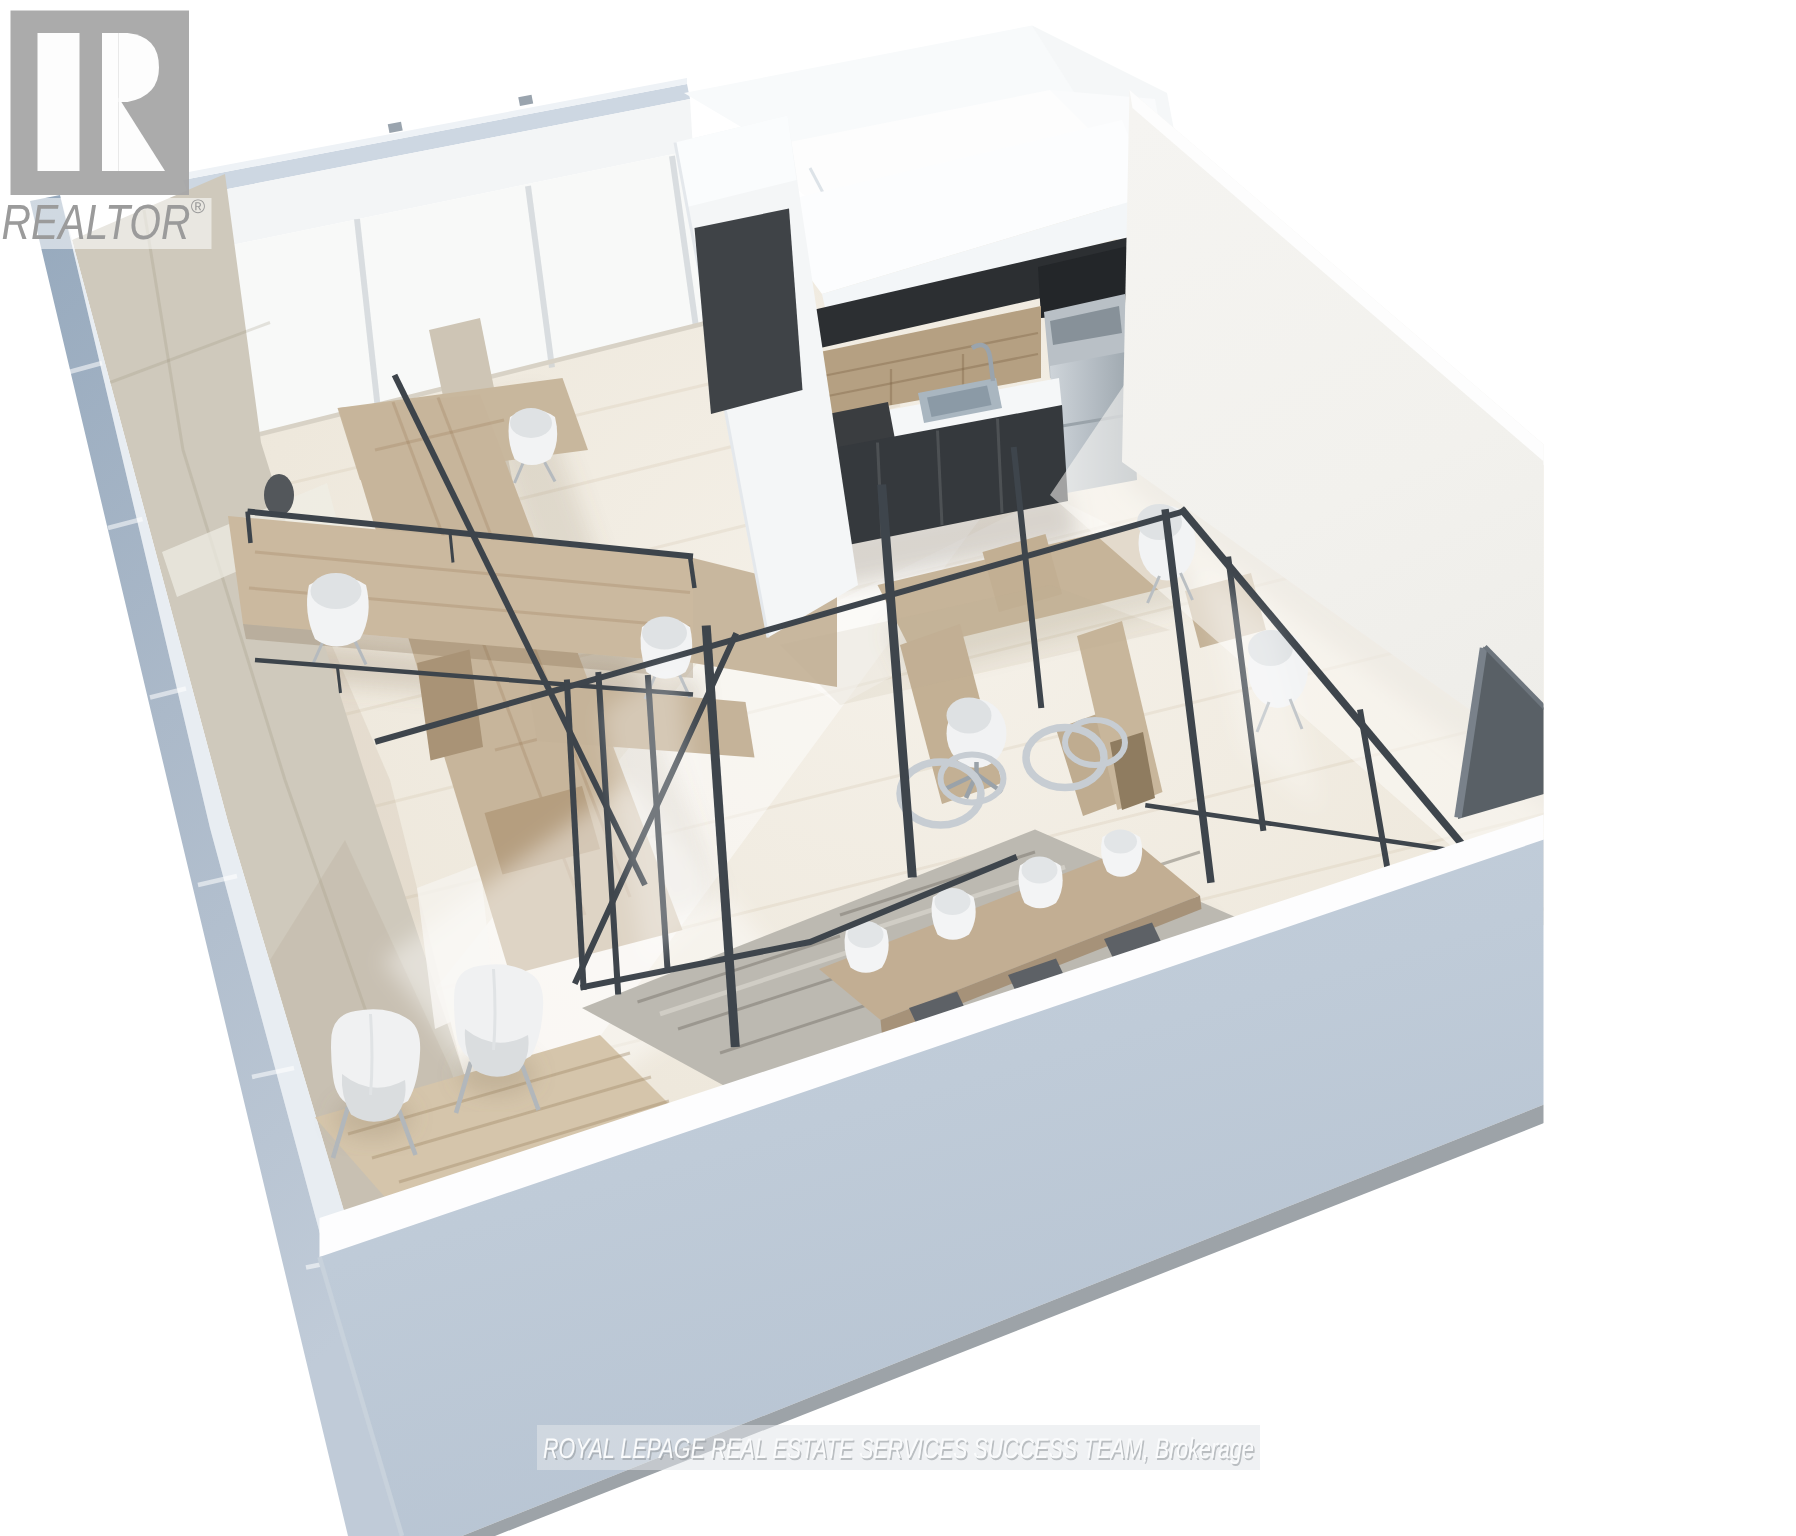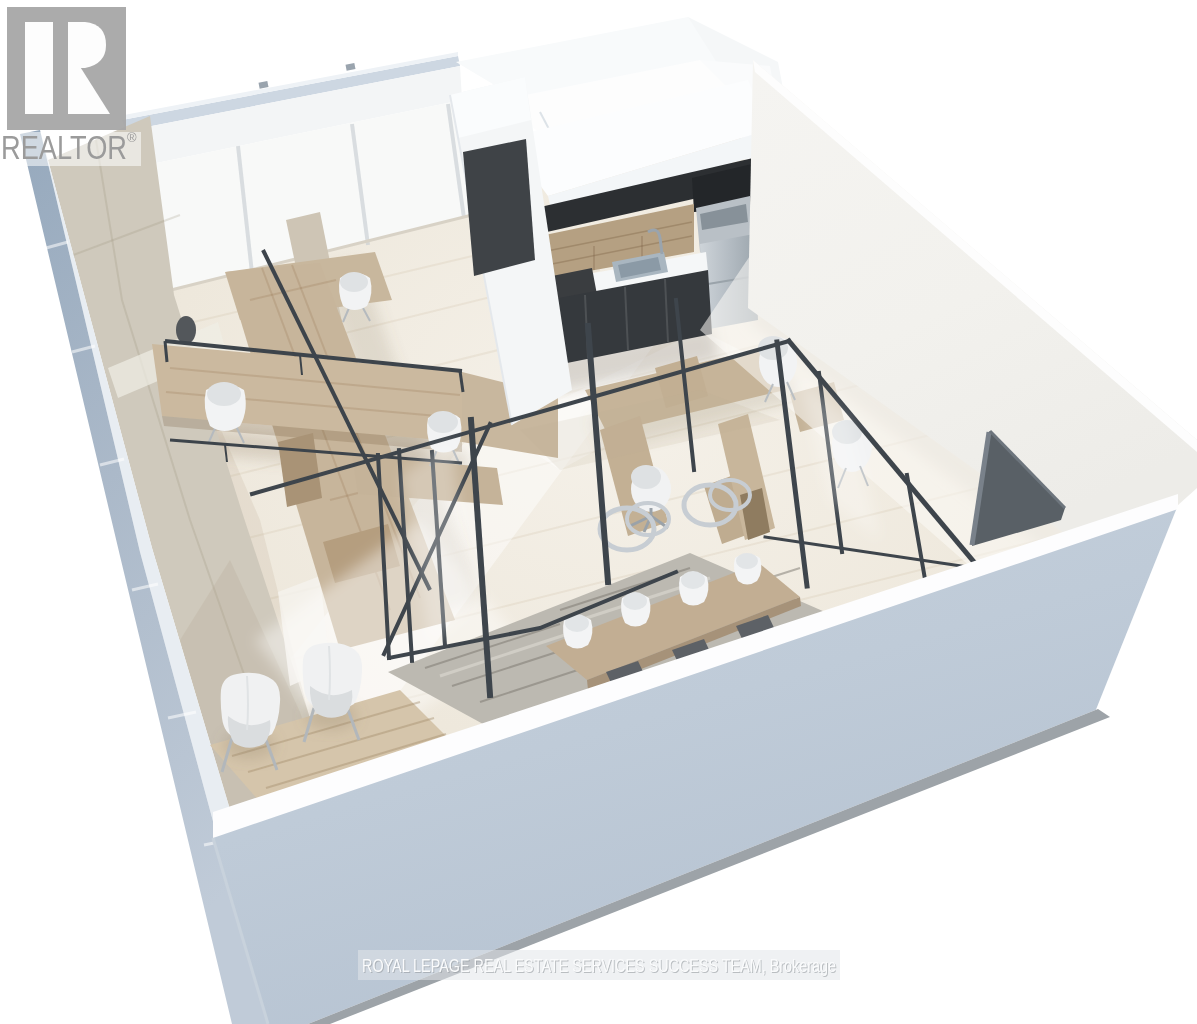--- a/index.html
+++ b/index.html
@@ -1,17 +1,17 @@
 <!DOCTYPE html>
 <html><head>
 <meta charset="utf-8">
 <style>
 html,body{margin:0;padding:0;background:#ffffff;}
-.wrap{width:1197px;height:1024px;position:relative;overflow:hidden;background:#ffffff;
-font-family:"Liberation Sans", sans-serif;}
+.wrap{width:1029px;height:1024px;position:relative;overflow:hidden;background:#ffffff;
+font-family:"Liberation Sans", sans-serif;font-style:italic;}
 svg{display:block}
 </style>
 </head>
 <body>
 <div class="wrap">
 <svg width="1197" height="1024" viewBox="0 0 1197 1024">
 <defs>
 <linearGradient id="slabg" x1="0" y1="0" x2="0.55" y2="1">
 <stop offset="0" stop-color="#c7d1dc"></stop>
           <stop offset="0.5" stop-color="#bfcbd8"></stop>

